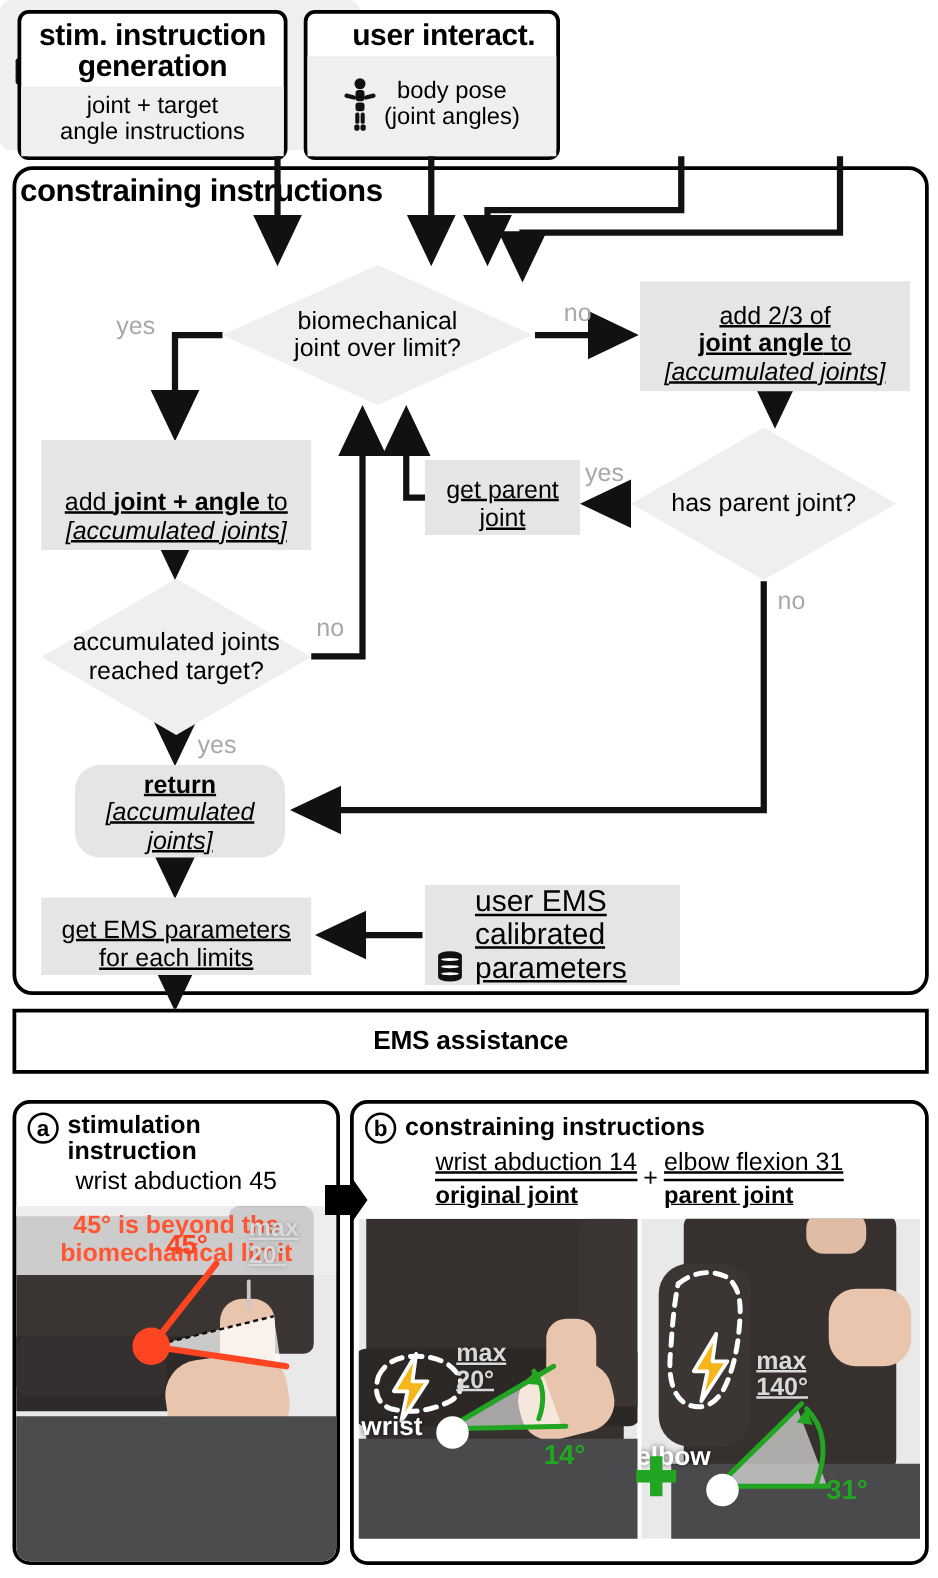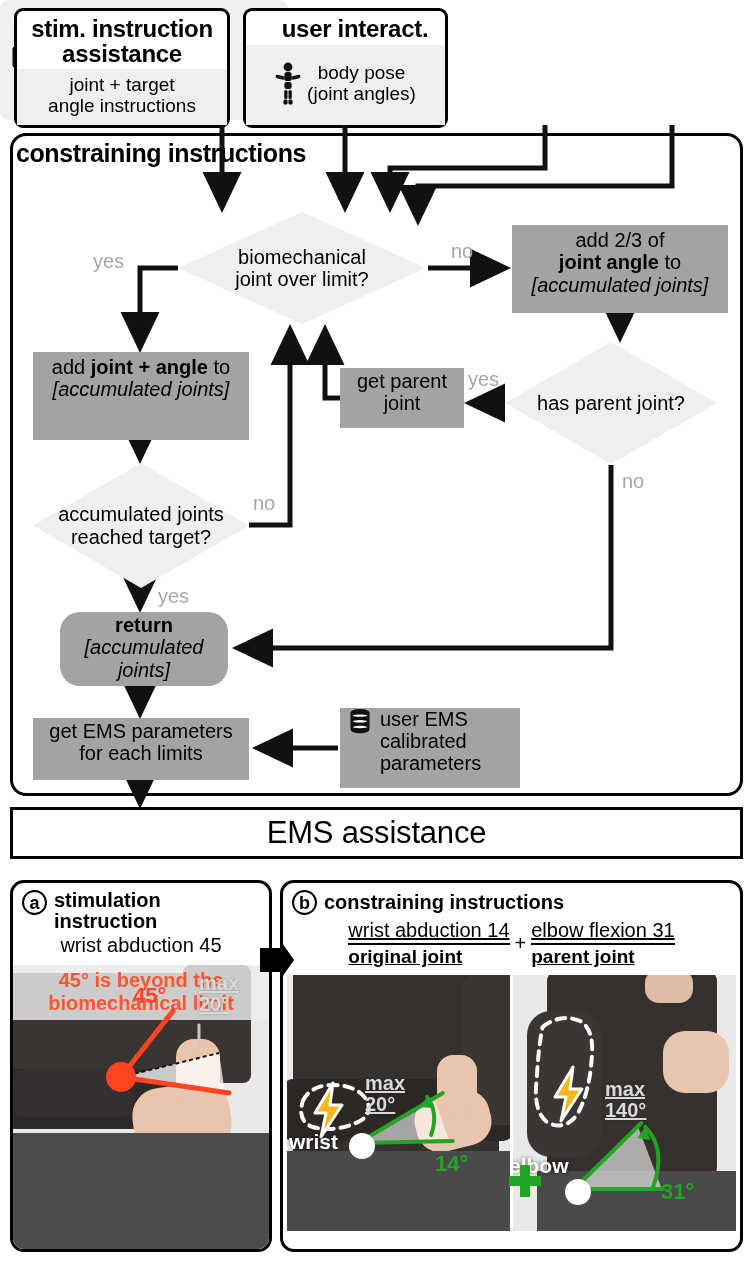--- a/index.html
+++ b/index.html
@@ -46,26 +46,26 @@
     position:absolute; left:10px; top:133px; width:733px; height:663px;
     border:3.5px solid #000; border-radius:16px; background:#fff;
   }
   #ci-title { position:absolute; left:16px; top:139px; font-size:25px; font-weight:bold;
               letter-spacing:-0.4px; }
 
   
   #ems-box { position:absolute; left:10px; top:807px; width:733px; height:52px;
              border:3.5px solid #000; background:#fff; display:flex; align-items:center;
              justify-content:center; }
-  #ems-box span { font-size:31px; font-weight:normal; letter-spacing:-0.2px; }
+  #ems-box span { font-size:21px; font-weight:bold; letter-spacing:-0.2px; }
 
   
   .node {
-    position:absolute; background:#a3a3a3; display:flex; align-items:flex-start;
-    justify-content:center; text-align:center; line-height:1.12;
+    position:absolute; background:#e5e5e5; display:flex; align-items:flex-end;
+    justify-content:center; text-align:center; line-height:1.12;text-decoration:underline;
   }
   .diamond {
     position:absolute; display:flex; align-items:center; justify-content:center;
     text-align:center; line-height:1.12;
   }
   .diamond .dshape {
     position:absolute; inset:0; background:#efefef;
     clip-path: polygon(50% 0, 100% 50%, 50% 100%, 0 50%);
   }
   .diamond .dtext { position:relative; z-index:2; }
@@ -73,21 +73,21 @@
 
   #n-biomech { left:178px; top:212px; width:248px; height:112px; font-size:20px; }
   #n-add23  { left:512px; top:225px; width:216px; height:88px; font-size:20px; padding:4px; }
   #n-addja  { left:33px;  top:352px; width:216px; height:88px; font-size:20px; padding:4px; }
   #n-parent { left:505px; top:342px; width:212px; height:122px; font-size:20px; }
   #n-getpar { left:340px; top:368px; width:124px; height:60px; font-size:20px; padding:2px; }
   #n-reached{ left:33px;  top:463px; width:216px; height:125px; font-size:20px; }
   #n-return { left:60px;  top:612px; width:168px; height:74px; font-size:20px;
               border-radius:20px; padding:2px; }
   #n-getems { left:33px;  top:718px; width:216px; height:62px; font-size:20px; padding:2px; }
-  #n-userems{ left:340px; top:708px; width:180px; height:80px; font-size:20px;
+  #n-userems{ left:340px; top:708px; width:204px; height:80px; font-size:24px;
               justify-content:flex-start; padding-left:8px; gap:8px; }
   #n-userems .ue-txt { text-align:left; line-height:1.1; }
 
   .lbl { position:absolute; color:#a8a8a8; font-size:20px; }
 
   svg#wires { position:absolute; left:0; top:0; width:750px; height:870px;
               pointer-events:none; }
 
   
   .icon-db { width:24px; height:28px; flex:0 0 auto; }
@@ -145,21 +145,21 @@
   .joint-dot{ position:absolute; border-radius:50%; z-index:10; }
 </style>
 </head>
 <body>
 
 <div id="top-row">
 
   <div id="box-stim" class="hdr-outline">
     <div class="hdr-title">
       <div>stim. instruction</div>
-      <div>assistance</div>
+      <div>generation</div>
     </div>
     <div class="hdr-body">
       <div>
         <div>joint + target</div>
         <div>angle instructions</div>
       </div>
     </div>
   </div>
 
   <div id="box-user" class="hdr-outline">

